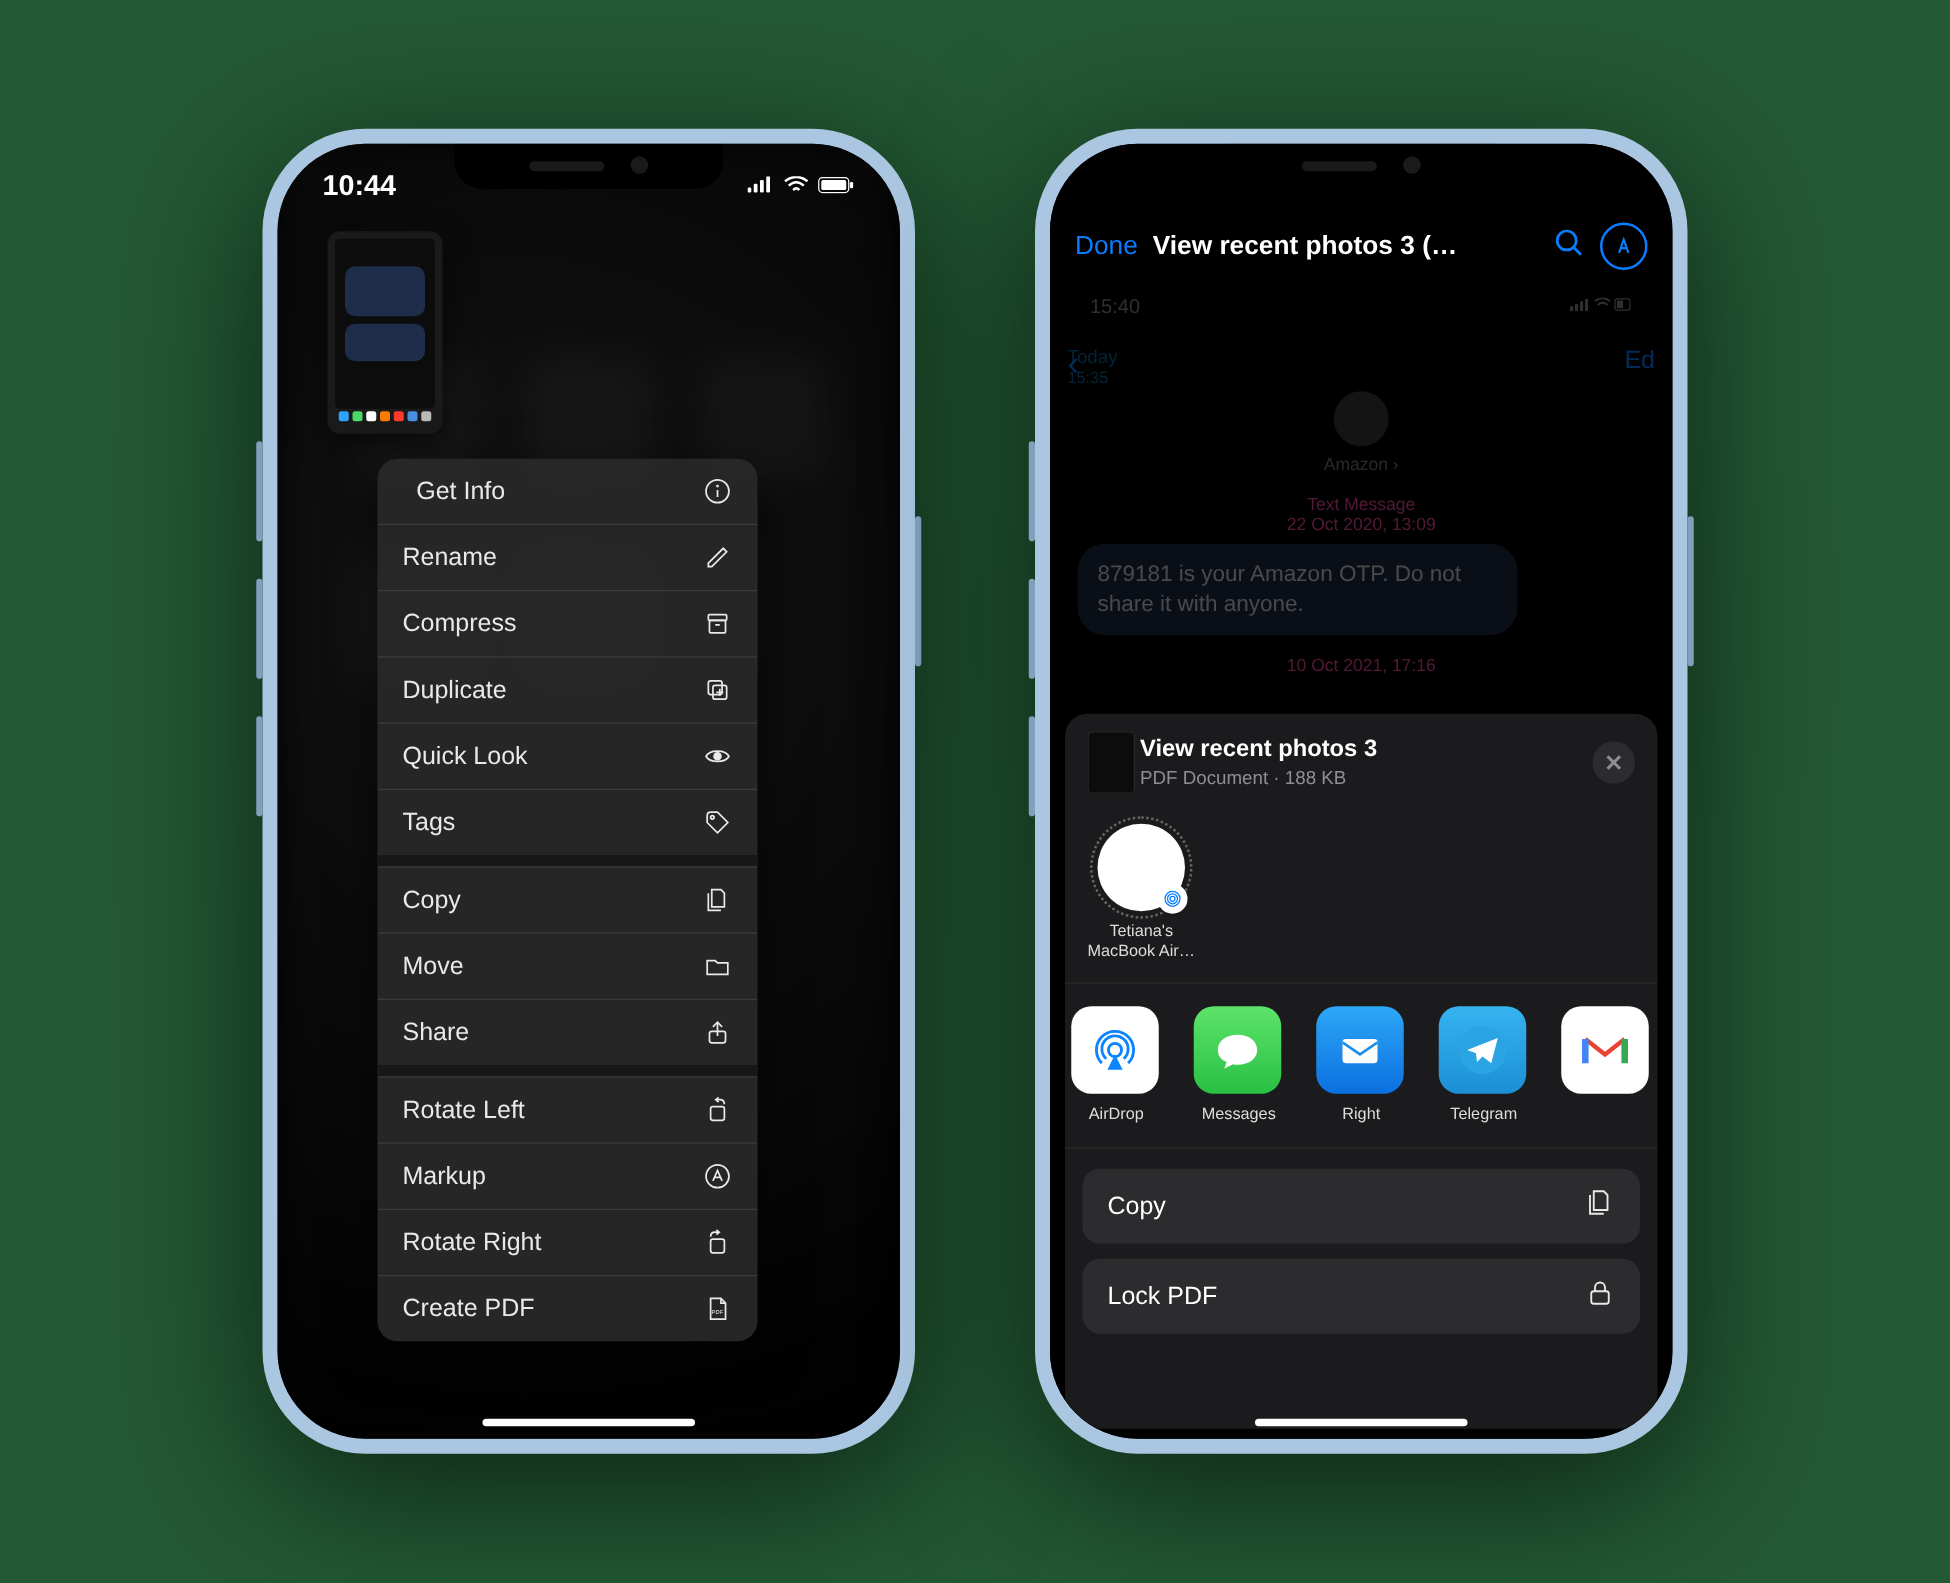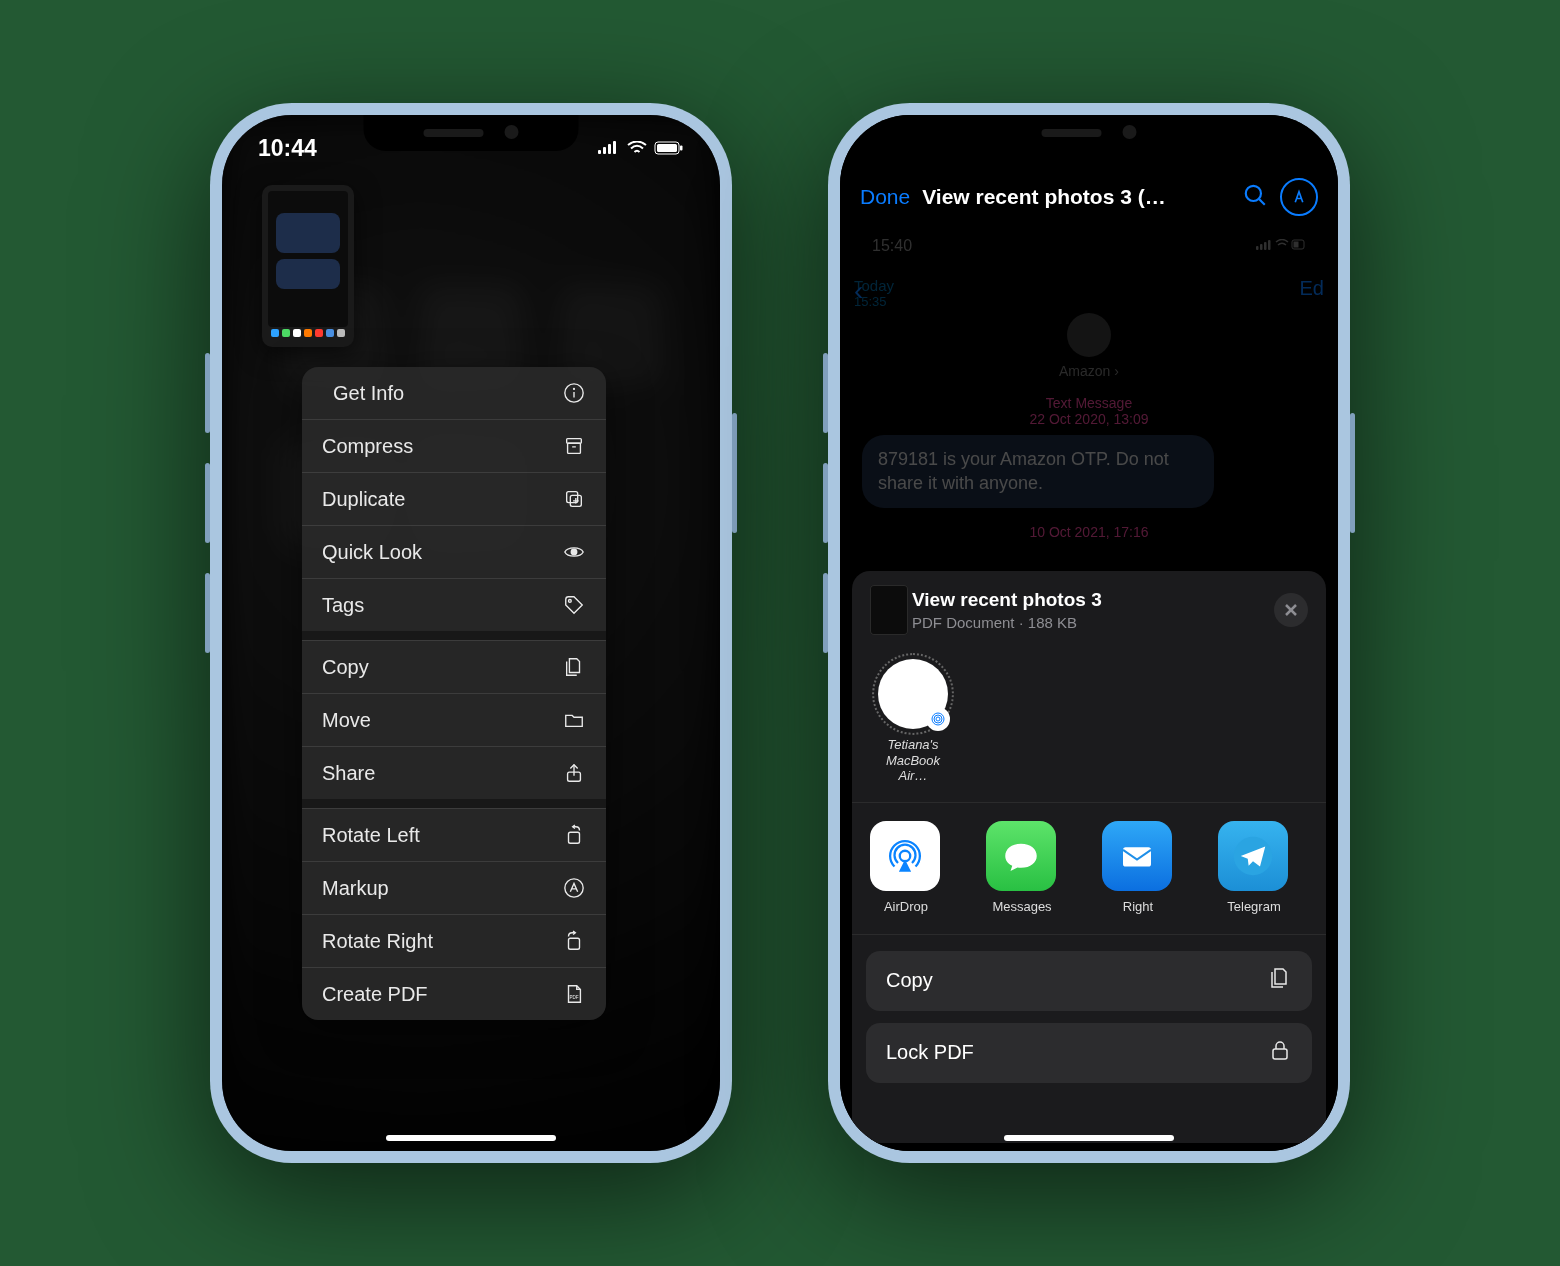--- a/index.html
+++ b/index.html
@@ -128,28 +128,28 @@
 }
 .share-head{display:flex;align-items:center;gap:4px;padding:0 18px 14px;}
 .share-head .doc-thumb{width:38px;height:50px;background:#0c0c0c;border-radius:4px;flex:none;box-shadow:0 0 0 1px #2a2a2a inset;}
 .share-head .meta{flex:1;line-height:1.3;}
 .share-head .meta .t{font-size:19px;font-weight:600;}
 .share-head .meta .s{font-size:15px;color:#8e8e93;}
 .close-x{width:34px;height:34px;border-radius:50%;background:#2c2c2e;display:flex;align-items:center;justify-content:center;color:#8e8e93;}
 .close-x svg{stroke:#8e8e93;stroke-width:2.5;}
 
 .airdrop-row{padding:10px 18px 18px;border-bottom:.5px solid rgba(255,255,255,.07);}
-.ad-target{width:86px;text-align:center;font-style:italic;}
+.ad-target{width:86px;text-align:center;}
 .ad-circ{width:70px;height:70px;border-radius:50%;background:#fff;margin:0 auto;position:relative;}
 .ad-circ::before{content:"";position:absolute;inset:-6px;border:2px dotted #666;border-radius:50%;}
 .ad-badge{position:absolute;right:-2px;bottom:-2px;width:24px;height:24px;border-radius:50%;background:#fff;display:flex;align-items:center;justify-content:center;}
 .ad-badge svg{stroke:#0a7cff;fill:none;stroke-width:1.5;}
 .ad-target .lbl{font-size:13px;color:#ddd;margin-top:8px;line-height:1.2;}
 
-.app-row{display:flex;gap:44px;padding:18px 18px 20px;border-bottom:.5px solid rgba(255,255,255,.07);overflow:hidden;}
+.app-row{display:flex;gap:26px;padding:18px 18px 20px;border-bottom:.5px solid rgba(255,255,255,.07);overflow:hidden;justify-content:center;}
 .app{width:72px;flex:none;text-align:center;}
 .app .ic{width:70px;height:70px;border-radius:16px;display:flex;align-items:center;justify-content:center;}
 .app .lbl{font-size:13px;color:#ddd;margin-top:8px;}
 .ic-airdrop{background:#fff;}
 .ic-msg{background:linear-gradient(#5de36a,#29c043);}
 .ic-mail{background:linear-gradient(#2ea8f7,#0b6fe0);}
 .ic-tg{background:linear-gradient(#36b3ef,#1c8fd6);}
 .ic-gm{background:#fff;}
 .app svg{width:42px;height:42px;}
 
@@ -217,20 +217,28 @@
         <span>Get Info</span>
         <span class="ctx-icon">
               <svg viewBox="0 0 24 24">
                 <circle cx="12" cy="12" r="10"></circle>
                 <line x1="12" y1="11" x2="12" y2="17"></line>
                 <circle cx="12" cy="7.5" r=".5" fill="#e9e9e9"></circle>
               </svg>
             </span>
       </div>
       <div class="ctx-row">
+        <span>Rename</span>
+        <span class="ctx-icon">
+              <svg viewBox="0 0 24 24">
+                <path d="M4 20 L7 20 L20 7 L17 4 L4 17 Z"></path>
+              </svg>
+            </span>
+      </div>
+      <div class="ctx-row">
         <span>Compress</span>
         <span class="ctx-icon">
               <svg viewBox="0 0 24 24">
                 <rect x="4" y="4" width="16" height="5" rx="1"></rect>
                 <rect x="5" y="9" width="14" height="11" rx="1"></rect>
                 <line x1="10" y1="13" x2="14" y2="13"></line>
               </svg>
             </span>
       </div>
       <div class="ctx-row">

